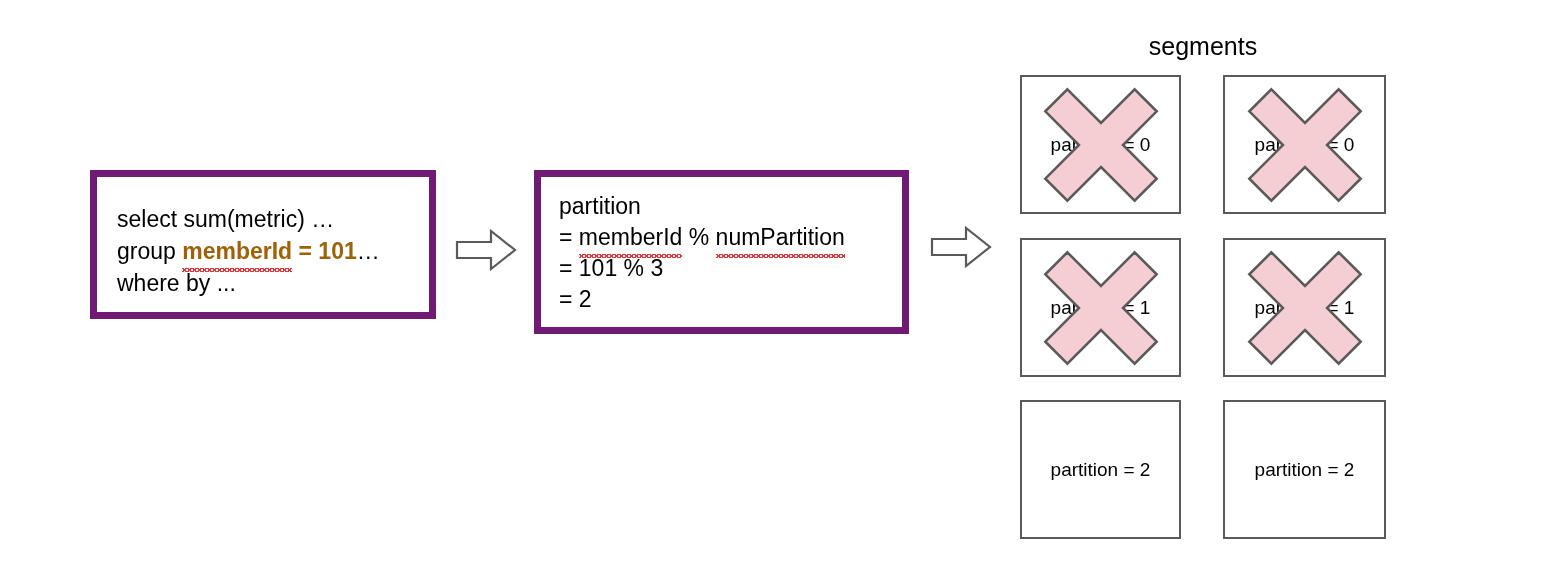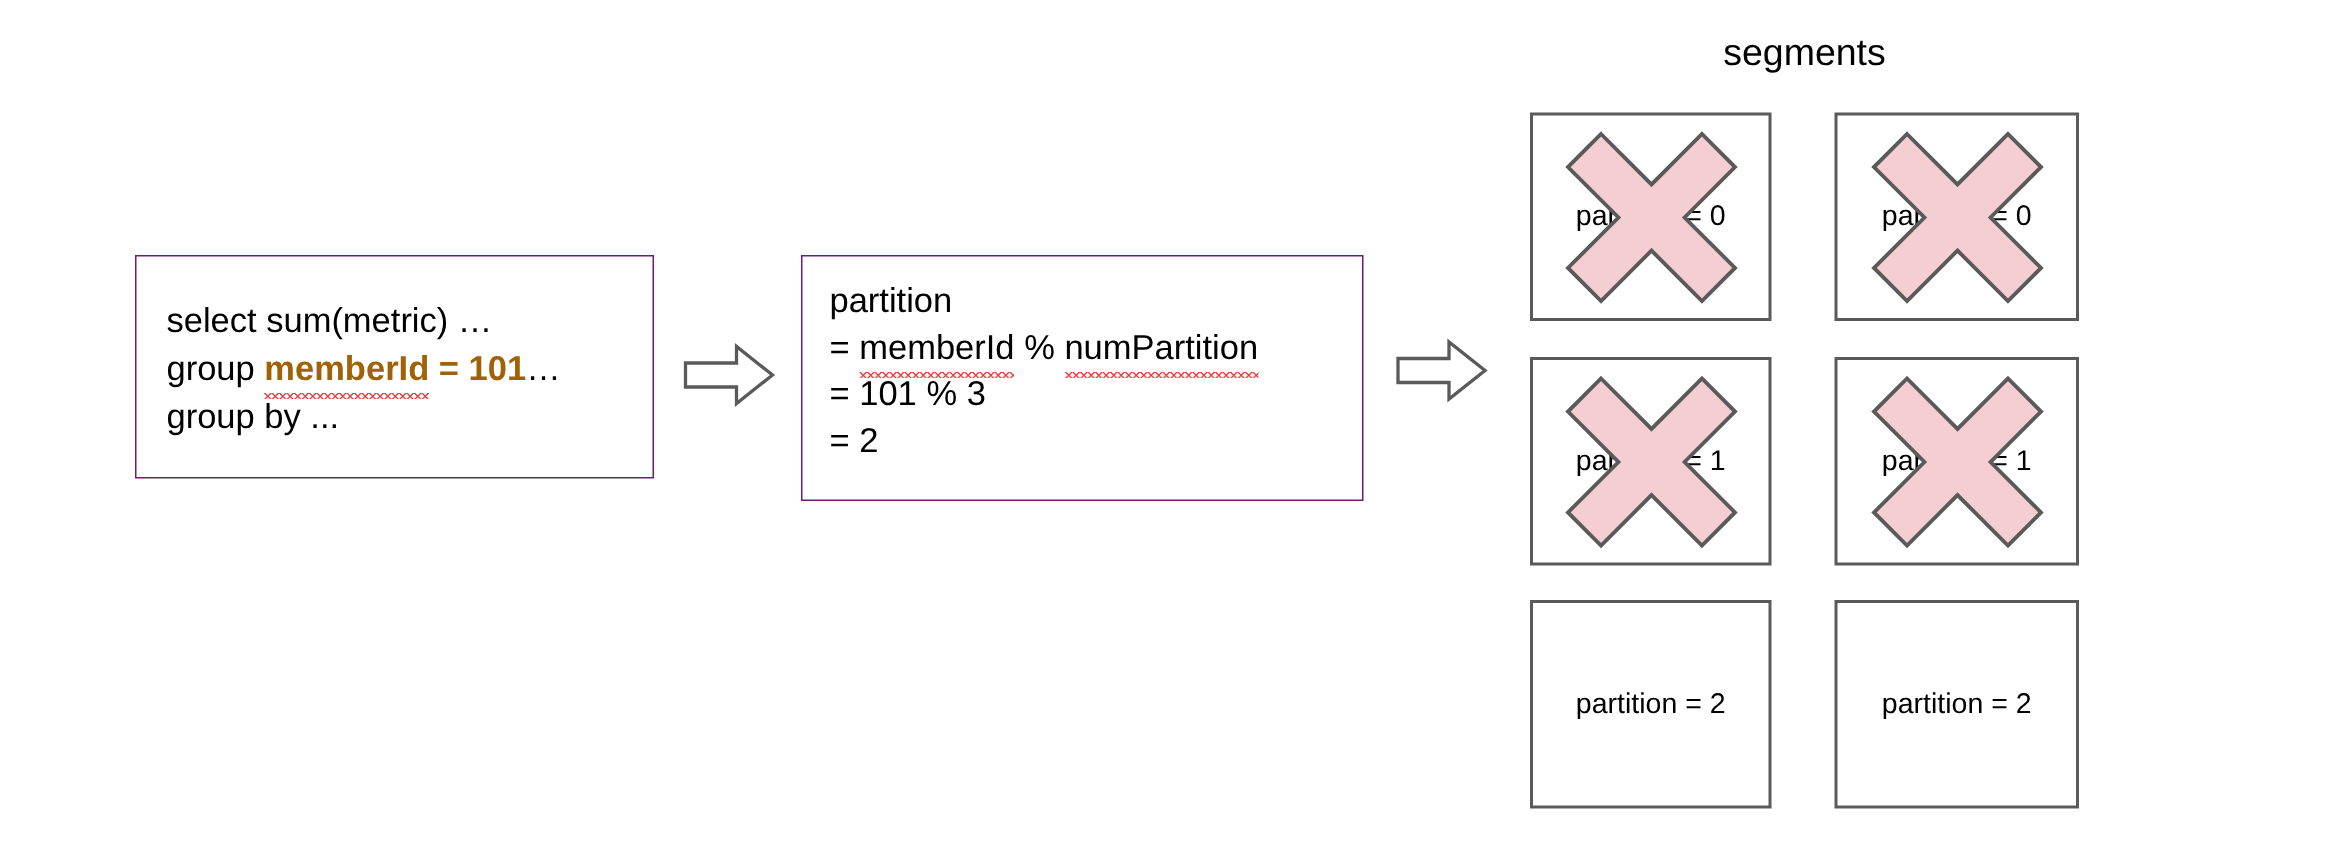--- a/index.html
+++ b/index.html
@@ -13,21 +13,21 @@
     position: relative;
     overflow: hidden;
     font-family: "Liberation Sans", sans-serif;
     color: #000000;
   }
 
   
   .node-box {
     position: absolute;
     background: #ffffff;
-    border: 1px solid #701a75;
+    border: 7px solid #701a75;
     box-sizing: border-box;
   }
 
   .query-box {
     left: 90px;
     top: 170px;
     width: 346px;
     height: 149px;
   }
   .calc-box {
@@ -79,21 +79,21 @@
   .arrow {
     position: absolute;
   }
   .arrow-1 { left: 455px; top: 228px; }
   .arrow-2 { left: 930px; top: 225px; }
 
   
   .segments-title {
     position: absolute;
     left: 1020px;
-    top: 21px;
+    top: 32px;
     width: 366px;
     text-align: center;
     font-size: 25px;
   }
 
   .seg-grid {
     position: absolute;
     left: 1020px;
     top: 75px;
     width: 366px;
@@ -135,21 +135,21 @@
     pointer-events: none;
   }
 </style>
 </head>
 <body>
 
 <div class="node-box query-box">
   <div class="code-lines">
     <div>select sum(metric) …</div>
     <div><span>group </span><span class="kw-red"><span class="squiggle">memberId</span><span> = 101</span></span><span>…</span></div>
-    <div>group by ...</div>
+    <div>where by ...</div>
   </div>
 </div>
 
 <span class="arrow arrow-1">
   <svg width="62" height="44" viewBox="0 0 62 44">
     <polygon points="2,14 36,14 36,3 60,22 36,41 36,30 2,30" fill="#ffffff" stroke="#5a5a5a" stroke-width="2.2" stroke-linejoin="miter"></polygon>
   </svg>
 </span>
 
 <div class="node-box calc-box">

